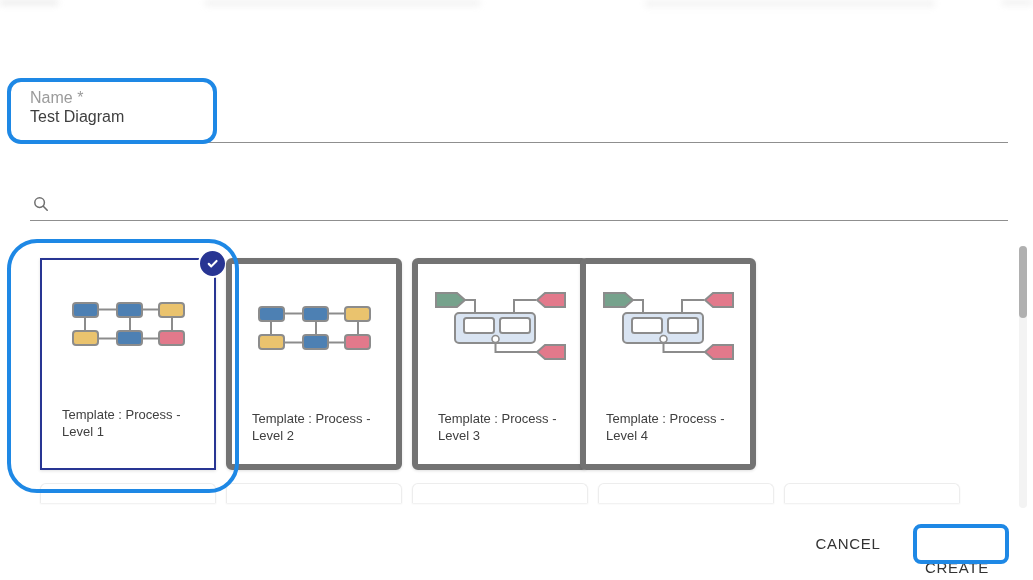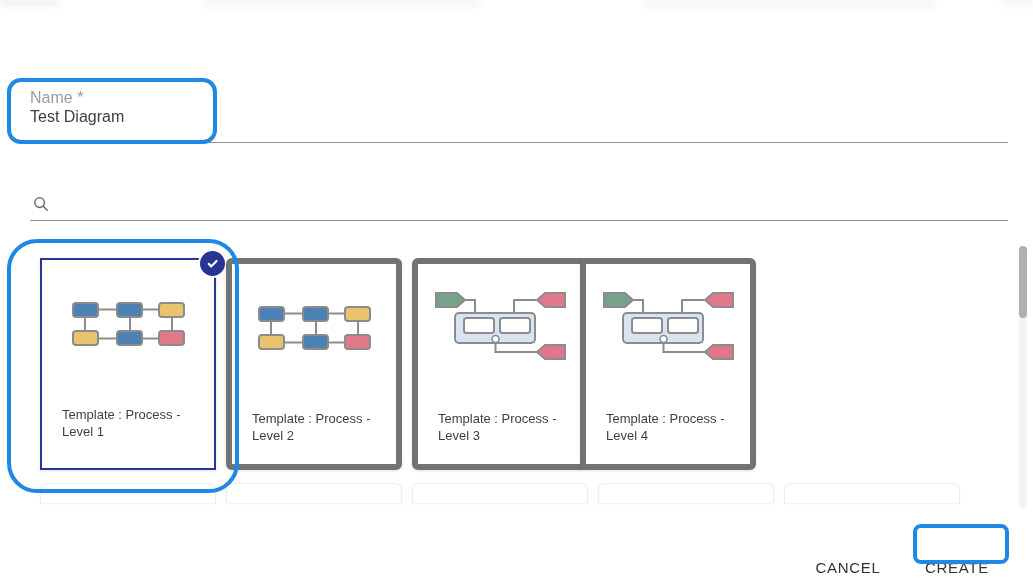--- a/index.html
+++ b/index.html
@@ -74,21 +74,21 @@
   .scroll-track{position:absolute;left:1019px;top:246px;width:8px;height:262px;background:#f3f3f3;border-radius:4px;}
   .scroll-thumb{position:absolute;left:1019px;top:246px;width:8px;height:72px;background:#b0b0b0;border-radius:4px;cursor:grab;}
 
   
   .btn{
     position:absolute;top:530px;height:26px;display:flex;align-items:center;
     justify-content:center;font-size:15px;font-weight:500;letter-spacing:.7px;
     color:#333333;cursor:pointer;background:transparent;border:none;
     font-family:"Liberation Sans",sans-serif;
   }
-  .btn-cancel{left:806px;width:84px;margin-top:24px;}
+  .btn-cancel{left:806px;width:84px;}
   .btn-create{left:917px;width:80px;margin-top:24px;}
 </style>
 </head>
 <body>
 
 <div id="canvas">
 
   <div class="smudge" style="left:0;width:58px;height:5px"></div>
   <div class="smudge" style="left:205px;width:275px;height:6px;opacity:.35"></div>
   <div class="smudge" style="left:645px;width:290px;height:7px;opacity:.3"></div>

